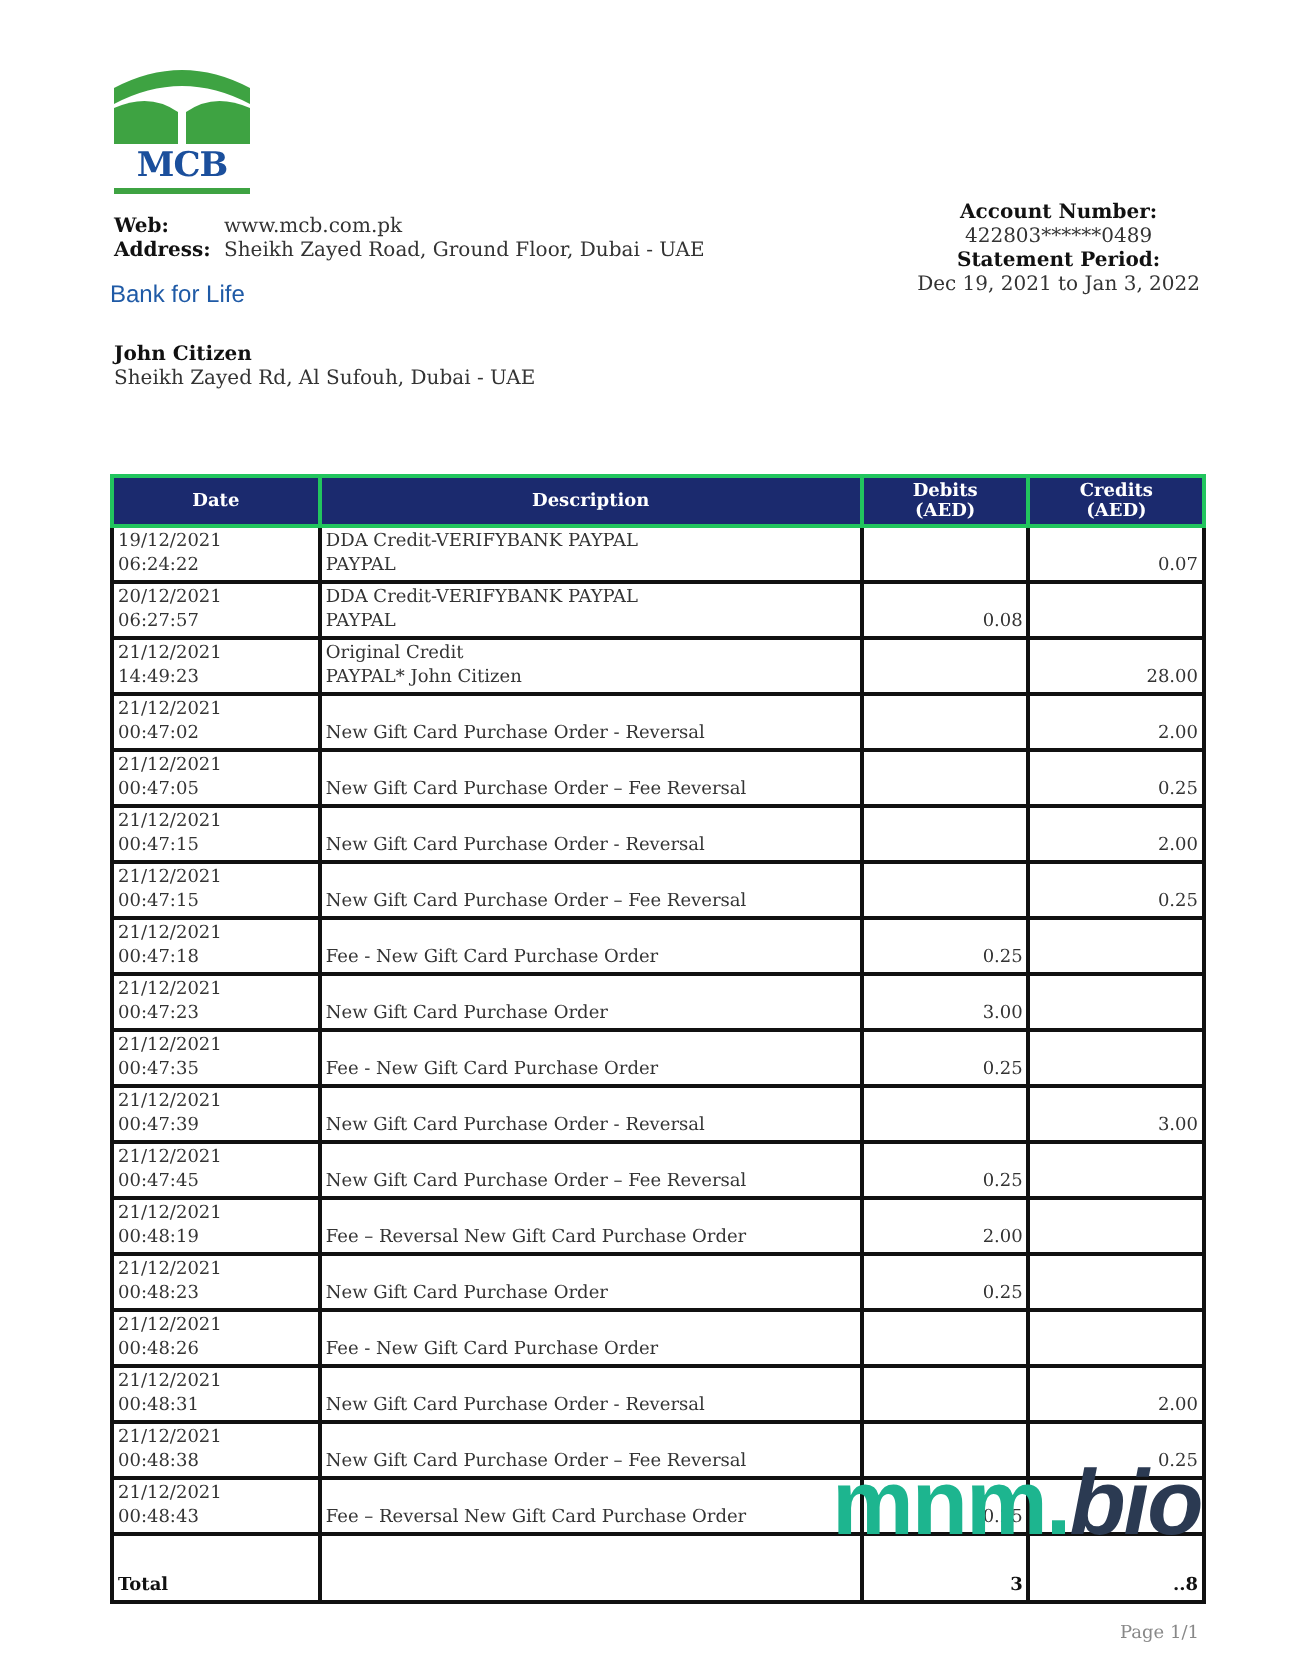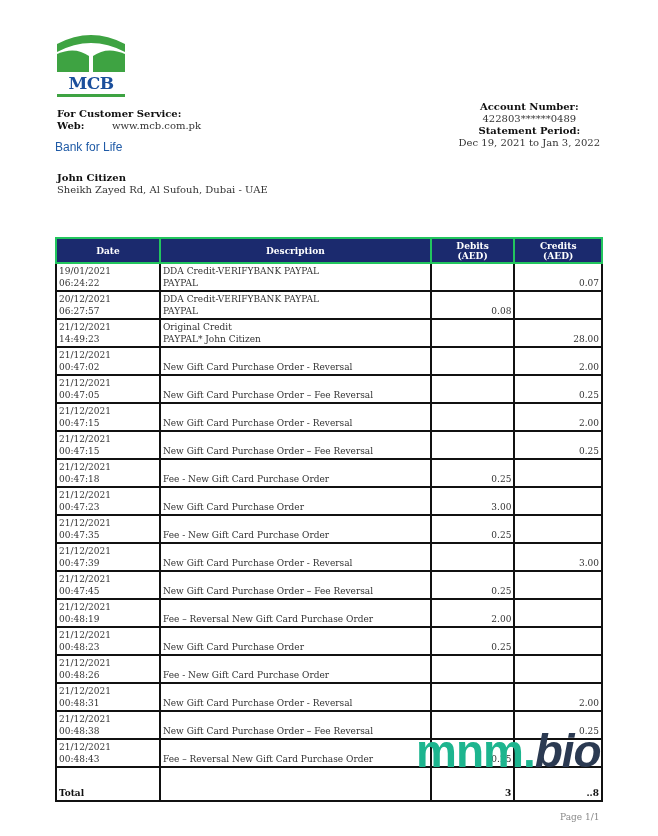--- a/index.html
+++ b/index.html
@@ -49,24 +49,27 @@
     <path d="M2 12 Q36 -6 70 12 L70 20 Q36 2 2 20 Z" fill="#3ea342"></path>
     <path d="M2 22 Q20 14 34 24 L34 40 L2 40 Z" fill="#3ea342"></path>
     <path d="M38 24 Q52 14 70 22 L70 40 L38 40 Z" fill="#3ea342"></path>
   </svg>
   <div class="logo-text">MCB</div>
   <div class="logo-bar"></div>
   <div class="logo-tagline">Bank for Life</div>
 </div>
 
 <div class="cs">
-  <div class="h">For Customer Service:</div>
   <div class="row">
     <span class="lbl">Web:</span>
     <span class="val">www.mcb.com.pk</span>
+  </div>
+  <div class="row">
+    <span class="lbl">Address:</span>
+    <span class="val">Sheikh Zayed Road, Ground Floor, Dubai - UAE</span>
   </div>
 </div>
 
 <div class="acct">
   <div class="h">Account Number:</div>
   <div class="val">422803******0489</div>
   <div class="h">Statement Period:</div>
   <div class="val">Dec 19, 2021 to Jan 3, 2022</div>
 </div>
 
@@ -86,21 +89,21 @@
       </th>
       <th>
         <div>Credits</div>
         <div>(AED)</div>
       </th>
     </tr>
   </thead>
   <tbody id="txn-body">
   <tr>
     <td class="date">
-      <div>19/01/2021</div>
+      <div>19/12/2021</div>
       <div>06:24:22</div>
     </td>
     <td class="desc">
       <div>DDA Credit-VERIFYBANK PAYPAL</div>
       <div>PAYPAL</div>
     </td>
     <td class="deb"></td>
     <td class="cred">0.07</td>
   </tr>
 

